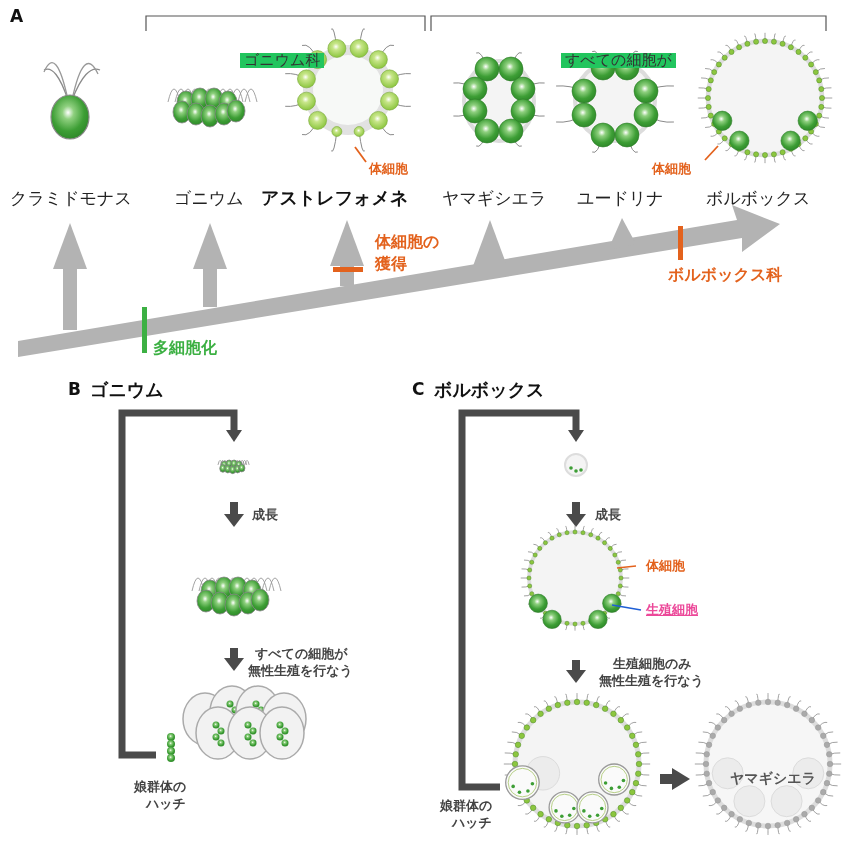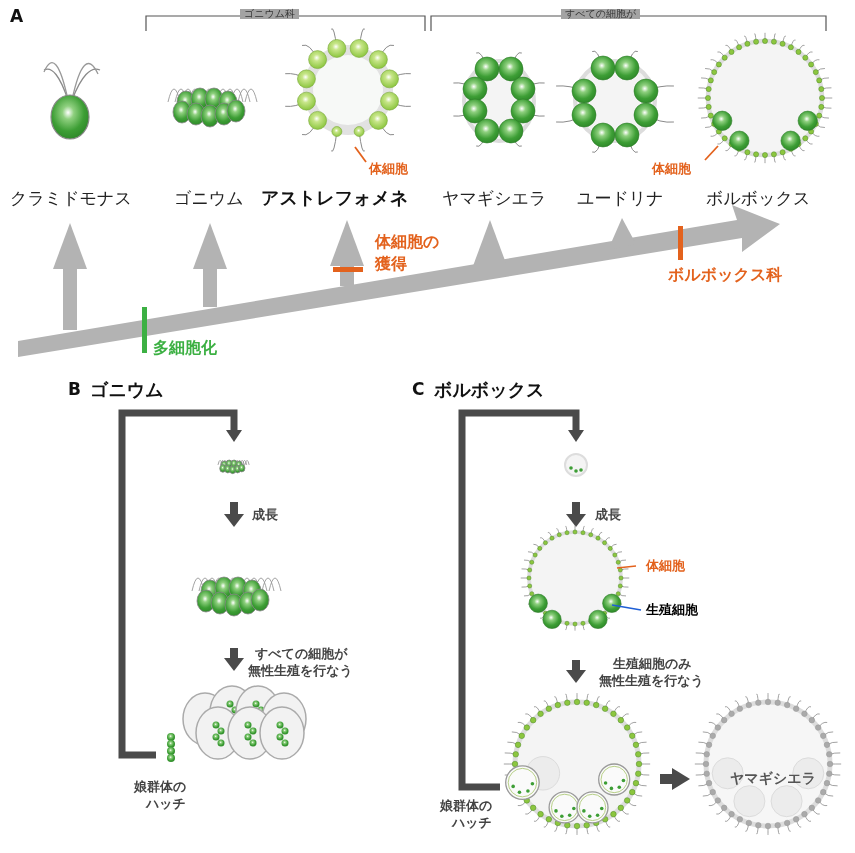--- a/index.html
+++ b/index.html
@@ -3,24 +3,24 @@
 <meta charset="utf-8">
 <style>
   html,body{margin:0;padding:0;background:#fff;}
   body{width:855px;height:853px;position:relative;overflow:hidden;font-family:"DejaVu Sans","Liberation Sans",sans-serif;}
   #stage{position:absolute;left:0;top:0;width:855px;height:853px;}
   .txt{position:absolute;white-space:nowrap;line-height:1;}
   .panel-letter{font-weight:bold;font-size:17px;color:#111;}
   .panel-title{font-weight:bold;font-size:18px;color:#111;}
   .species{font-size:17px;color:#222;text-align:center;}
   .species.bold{font-weight:bold;font-size:18px;color:#111;}
-  .family{font-size:10px;color:#333;background:#a3a3a3;padding:0 4px;}
+  .family{font-size:15px;color:#333;background:#22c55e;padding:0 4px;margin-top:44px;}
   .orange{color:#e3621d;font-weight:bold;}
   .green{color:#3cb043;font-weight:bold;}
-  .blue{color:#000000;font-weight:bold;}
+  .blue{color:#ec4899;font-weight:bold;text-decoration:underline;}
   .step{font-size:13px;color:#444;font-weight:bold;text-align:center;line-height:1.25;}
 </style>
 </head>
 <body>
 
 <div id="stage">
   <svg id="art" width="855" height="853" viewBox="0 0 855 853" xmlns="http://www.w3.org/2000/svg">
     <defs>
       <radialGradient id="gCell" cx="0.45" cy="0.4" r="0.6">
         <stop offset="0" stop-color="#ffffff"></stop>

